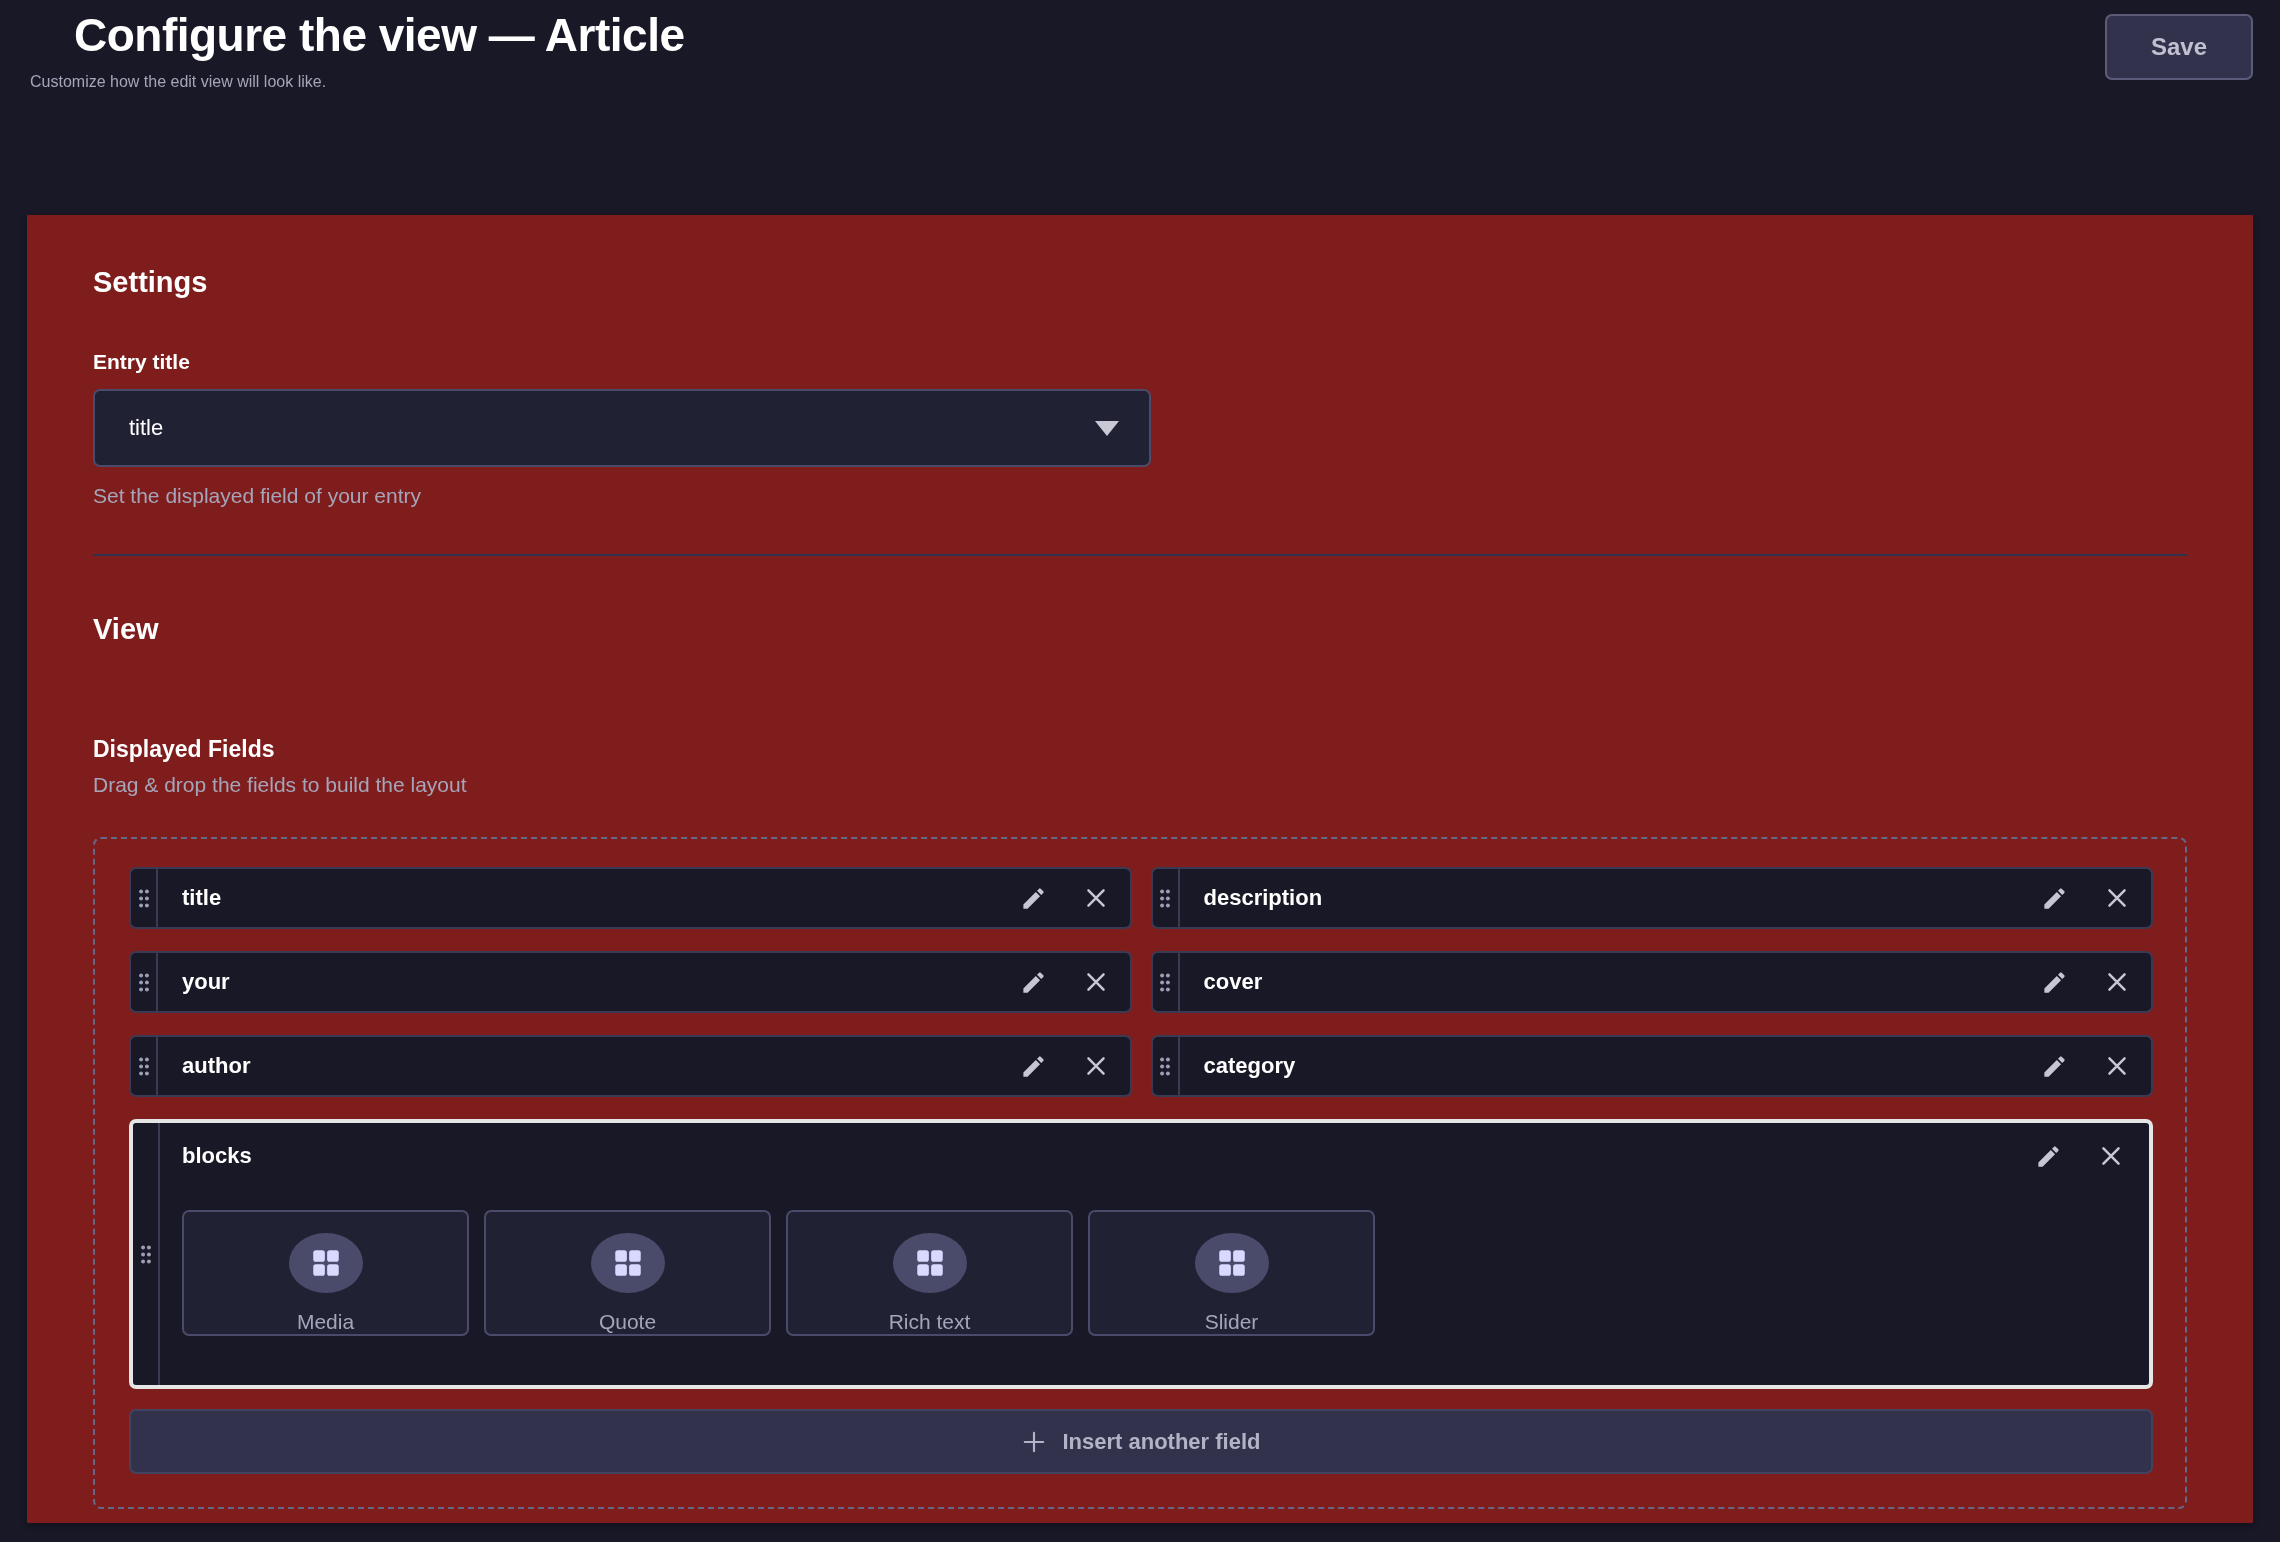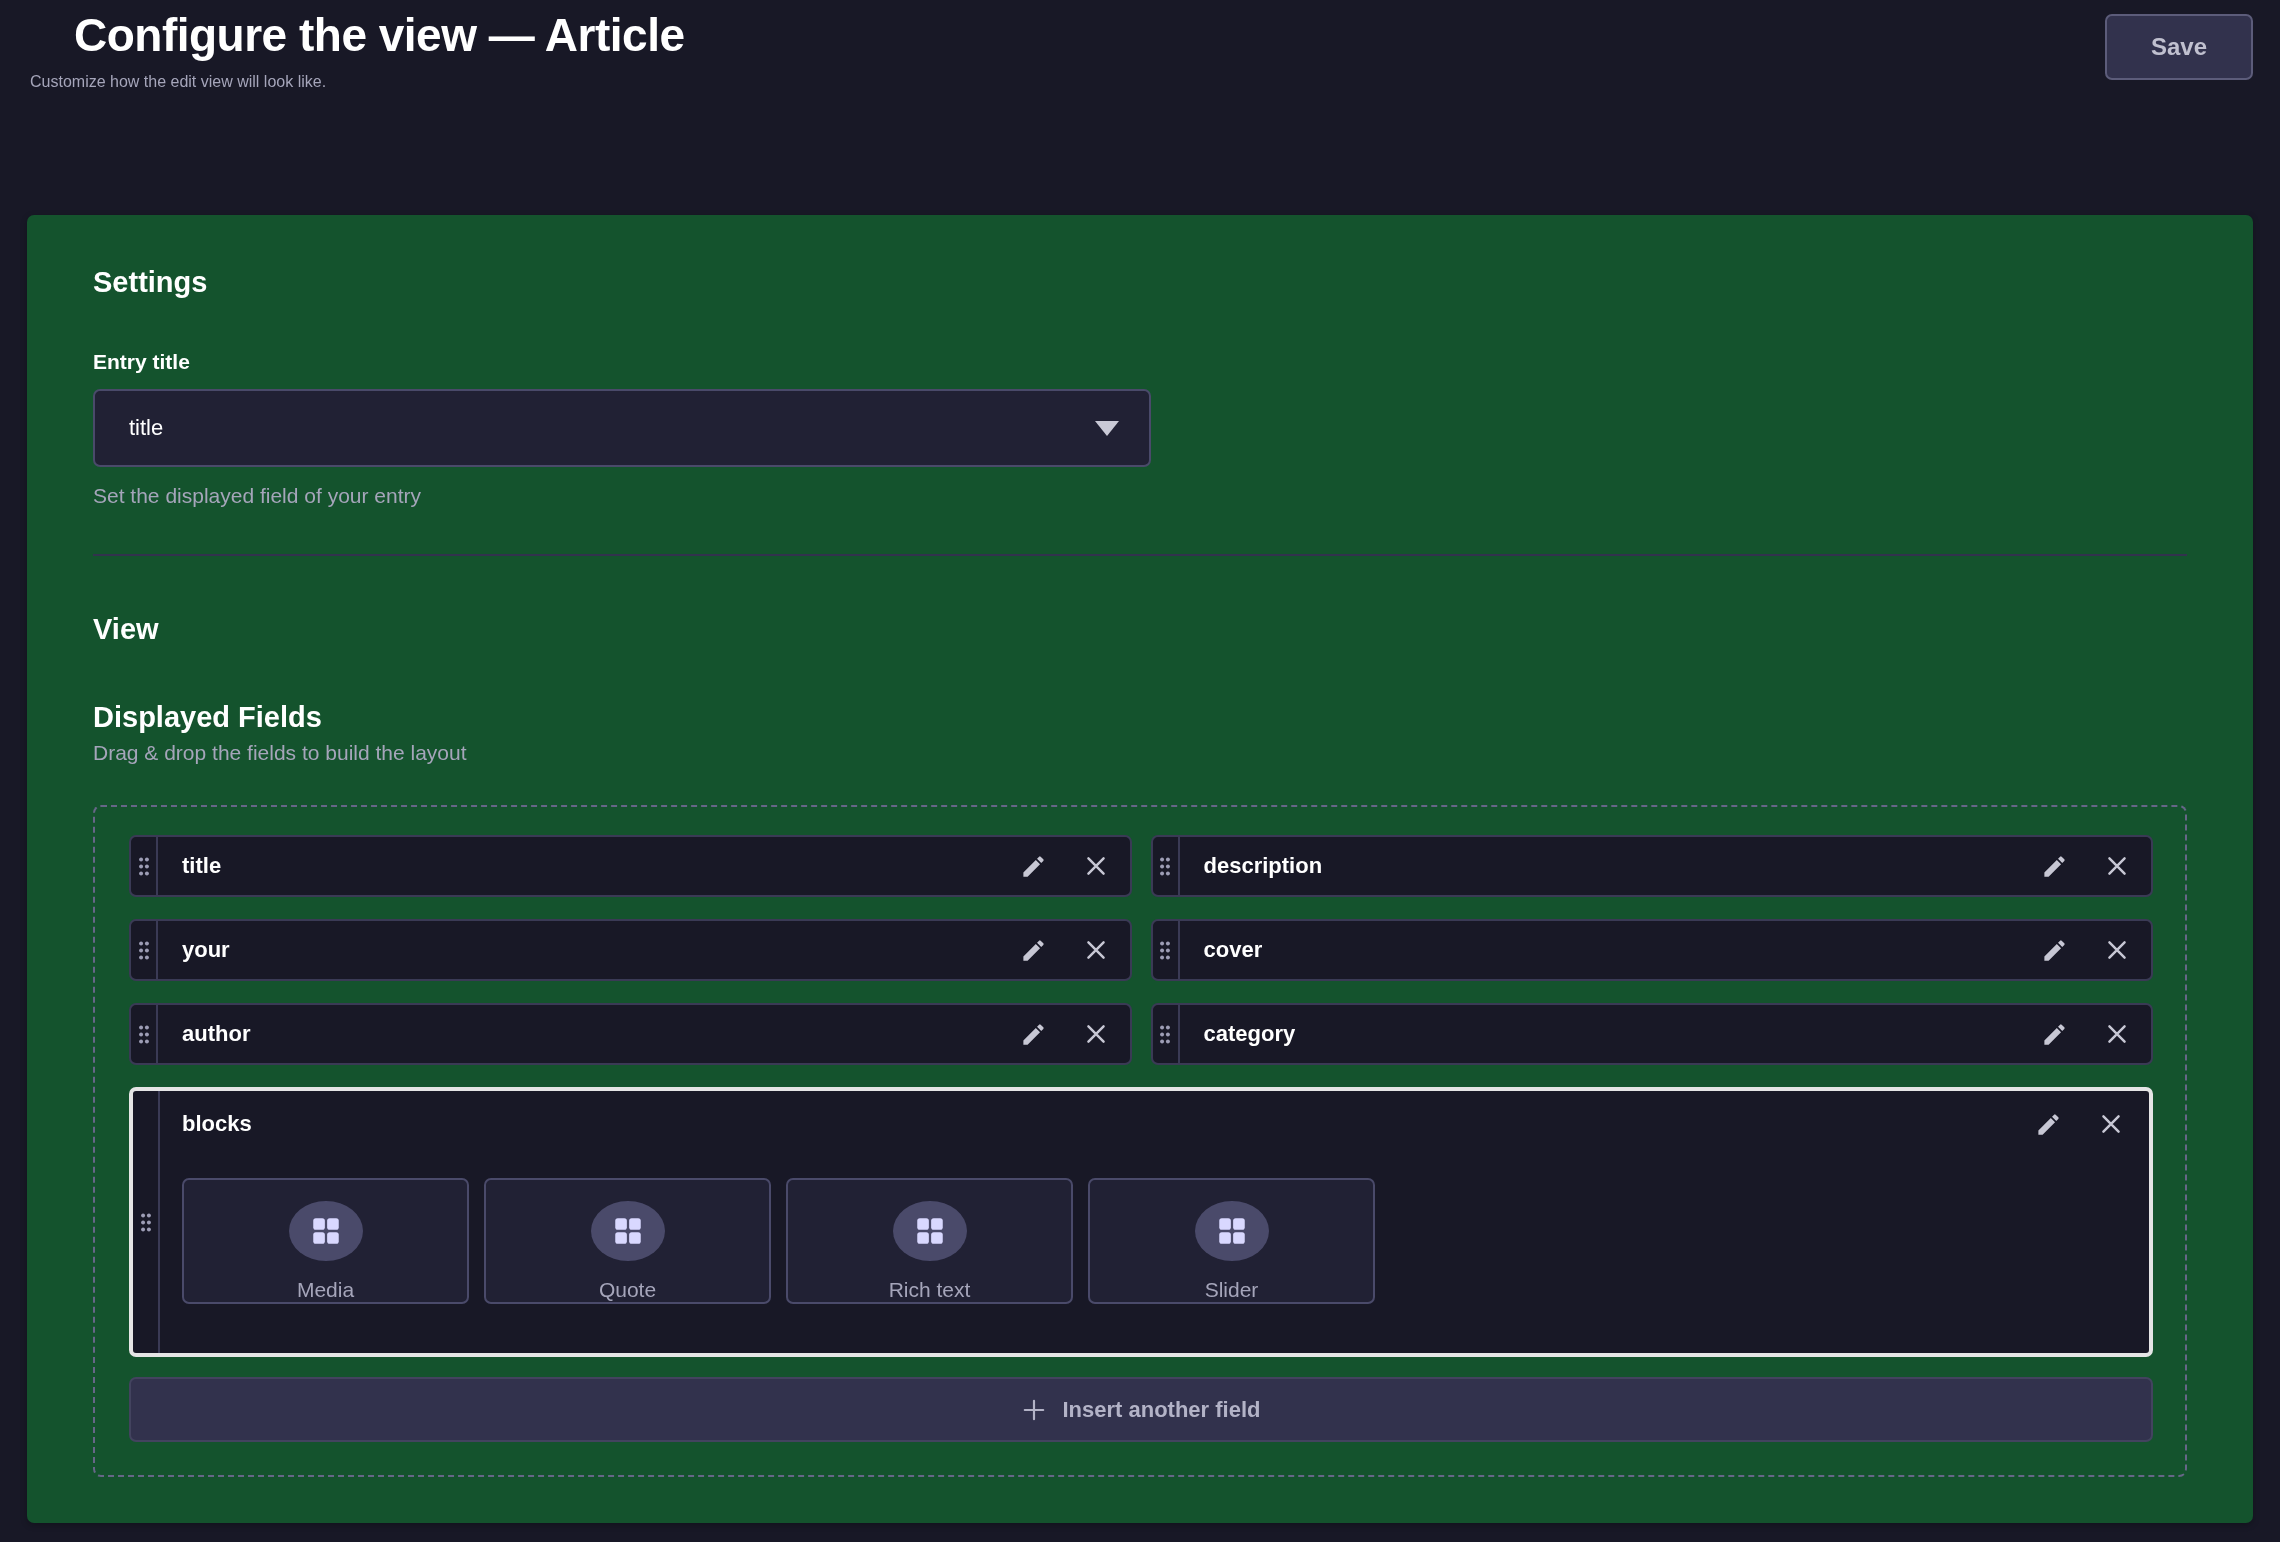--- a/index.html
+++ b/index.html
@@ -28,21 +28,21 @@
     border-radius: 7px;
     color: #c0c0cf; font-size: 24px; font-weight: 600;
     font-family: "Liberation Sans", sans-serif;
     cursor: pointer;
   }
 
   
   .card {
     position: absolute; left: 27px; top: 215px;
     width: 2226px; height: 1308px;
-    background: #14532d; border-radius: 7px;
+    background: #7f1d1d; border-radius: 1px;
     padding: 50px 66px 16px 66px;
     box-shadow: 0 2px 6px rgba(0,0,0,.25);
   }
 
   .section-heading { font-size: 29px; line-height: 34px; font-weight: 600; color: #ffffff; }
 
   .entry-label { margin-top: 50px; font-size: 21px; line-height: 26px; font-weight: 700; color: #ffffff; }
 
   .select {
     margin-top: 14px;
@@ -59,21 +59,21 @@
     border-left: 12px solid transparent;
     border-right: 12px solid transparent;
     border-top: 15px solid #c9c9d6;
   }
   .hint { margin-top: 16px; font-size: 21px; line-height: 25px; color: #a5a5ba; }
 
   .divider { margin-top: 46px; height: 2px; background: #32324d; }
 
   .view-heading { margin-top: 56px; }
 
-  .df-title { margin-top: 58px; font-size: 29px; line-height: 27px; font-weight: 700; color: #ffffff; }
+  .df-title { margin-top: 90px; font-size: 23px; line-height: 27px; font-weight: 700; color: #ffffff; }
   .df-subtitle { margin-top: 9px; font-size: 21px; line-height: 25px; color: #a5a5ba; }
 
   
   .dropzone {
     margin-top: 40px;
     border: 2px dashed #666687; border-radius: 8px;
     padding: 28px 32px 33px 34px;
   }
 
   .fields-grid {

